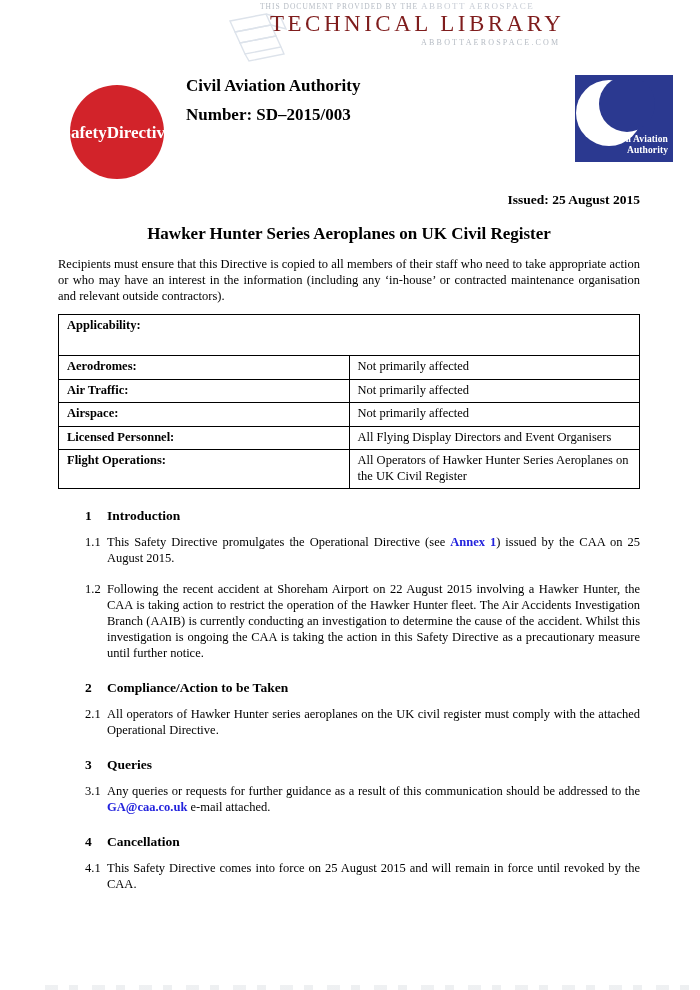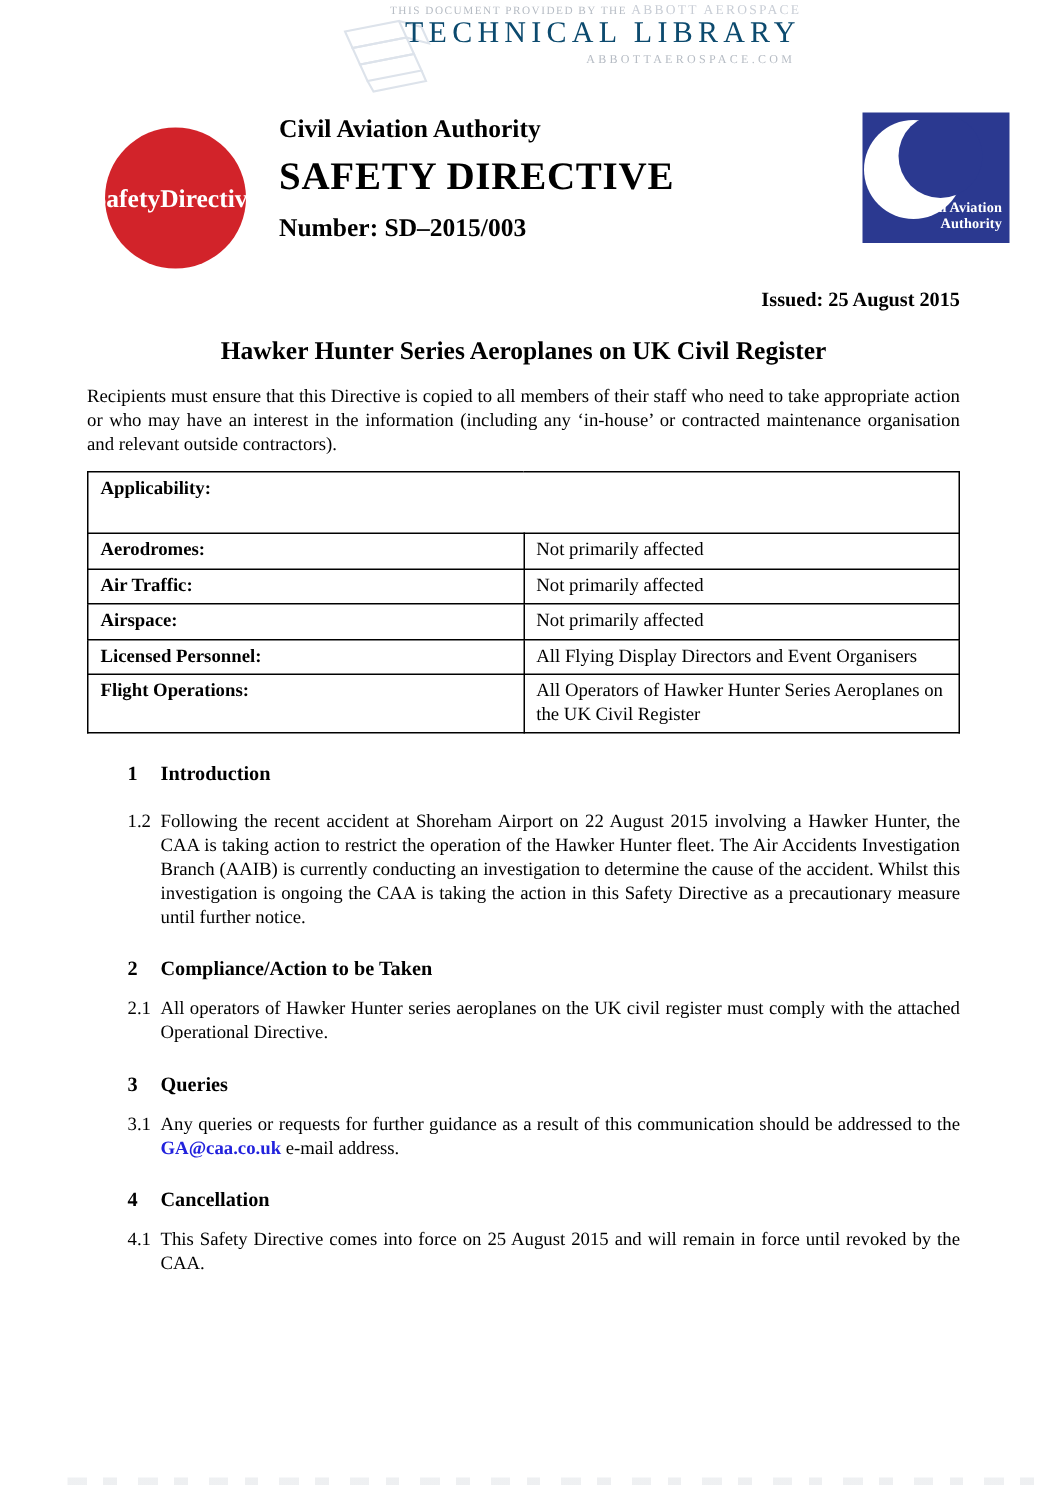--- a/index.html
+++ b/index.html
@@ -7,21 +7,21 @@
     position:relative;width:700px;height:990px;background:#fff;overflow:hidden;
     font-family:Liberation Serif, serif;color:#000;
   }
 
   
   .banner{position:absolute;left:222px;top:1px;display:flex;align-items:flex-start;}
   .banner-logo{margin-top:4px;}
   .banner-text{margin-left:-60px;}
   .b1{font-size:7.5px;letter-spacing:1px;color:#b6bcc4;white-space:nowrap;padding-left:12px;}
   .b1 .b1b{font-size:9px;color:#c9ced6;letter-spacing:1.5px;}
-  .b2{font-size:20px;letter-spacing:3.5px;color:#0c4a6e;white-space:nowrap;margin-top:0px;padding-left:22px;}
+  .b2{font-size:23px;letter-spacing:3.5px;color:#7f1d1d;white-space:nowrap;margin-top:0px;padding-left:22px;}
   .b3{font-size:8px;letter-spacing:2.2px;color:#b6bcc4;text-align:right;padding-right:4px;margin-top:1px;}
 
   
   .badge{
     position:absolute;left:70px;top:85px;width:94px;height:94px;border-radius:50%;
     background:var(--badge-red,#d2232a);color:#fff;font-weight:bold;font-size:17px;line-height:19px;
     display:flex;flex-direction:row;align-items:center;justify-content:center;text-align:center;
   }
   .head-text{position:absolute;left:186px;top:76px;}
   .authority{font-size:17px;font-weight:bold;}
@@ -94,21 +94,20 @@
     </div>
   </div>
 
   <div class="badge">
     <div>Safety</div>
     <div>Directive</div>
   </div>
 
   <div class="head-text">
     <div class="authority">Civil Aviation Authority</div>
-    <div class="doctype">SAFETY DIRECTIVE</div>
     <div class="number">Number: SD–2015/003</div>
   </div>
 
   <div class="caa-logo">
     <svg width="82" height="87" viewBox="0 0 82 87">
       <circle cx="34" cy="38" r="33" fill="#ffffff"></circle>
       <circle cx="52" cy="29" r="28" fill="var(--logo-blue,#2b3990)"></circle>
     </svg>
     <div class="caa-logo-text">
       <div>Civil Aviation</div>
@@ -147,41 +146,45 @@
         <td class="t-label">Flight Operations:</td>
         <td>All Operators of Hawker Hunter Series Aeroplanes on the UK Civil Register</td>
       </tr>
     </tbody>
       </table>
 
     <div class="sec-head">
       <span>1</span>
       <span>Introduction</span>
     </div>
+    <div class="sec-item">
+      <span>1.1</span>
+      <span class="itxt"><span>This Safety Directive promulgates the Operational Directive (see </span><a class="link">Annex 1</a><span>) issued by the CAA on 25 August 2015.</span></span>
+    </div>
     <div class="sec-item gap">
       <span>1.2</span>
       <span class="itxt">Following the recent accident at Shoreham Airport on 22 August 2015 involving a Hawker Hunter, the CAA is taking action to restrict the operation of the Hawker Hunter fleet. The Air Accidents Investigation Branch (AAIB) is currently conducting an investigation to determine the cause of the accident. Whilst this investigation is ongoing the CAA is taking the action in this Safety Directive as a precautionary measure until further notice.</span>
     </div>
 
     <div class="sec-head">
       <span>2</span>
       <span>Compliance/Action to be Taken</span>
     </div>
     <div class="sec-item">
       <span>2.1</span>
       <span class="itxt">All operators of Hawker Hunter series aeroplanes on the UK civil register must comply with the attached Operational Directive.</span>
     </div>
 
     <div class="sec-head">
       <span>3</span>
       <span>Queries</span>
     </div>
     <div class="sec-item">
       <span>3.1</span>
-      <span class="itxt"><span>Any queries or requests for further guidance as a result of this communication should be addressed to the </span><a class="link">GA@caa.co.uk</a><span> e-mail address.</span></span>
+      <span class="itxt"><span>Any queries or requests for further guidance as a result of this communication should be addressed to the </span><a class="link">GA@caa.co.uk</a><span> e-mail attached.</span></span>
     </div>
 
     <div class="sec-head">
       <span>4</span>
       <span>Cancellation</span>
     </div>
     <div class="sec-item">
       <span>4.1</span>
       <span class="itxt">This Safety Directive comes into force on 25 August 2015 and will remain in force until revoked by the CAA.</span>
     </div>

